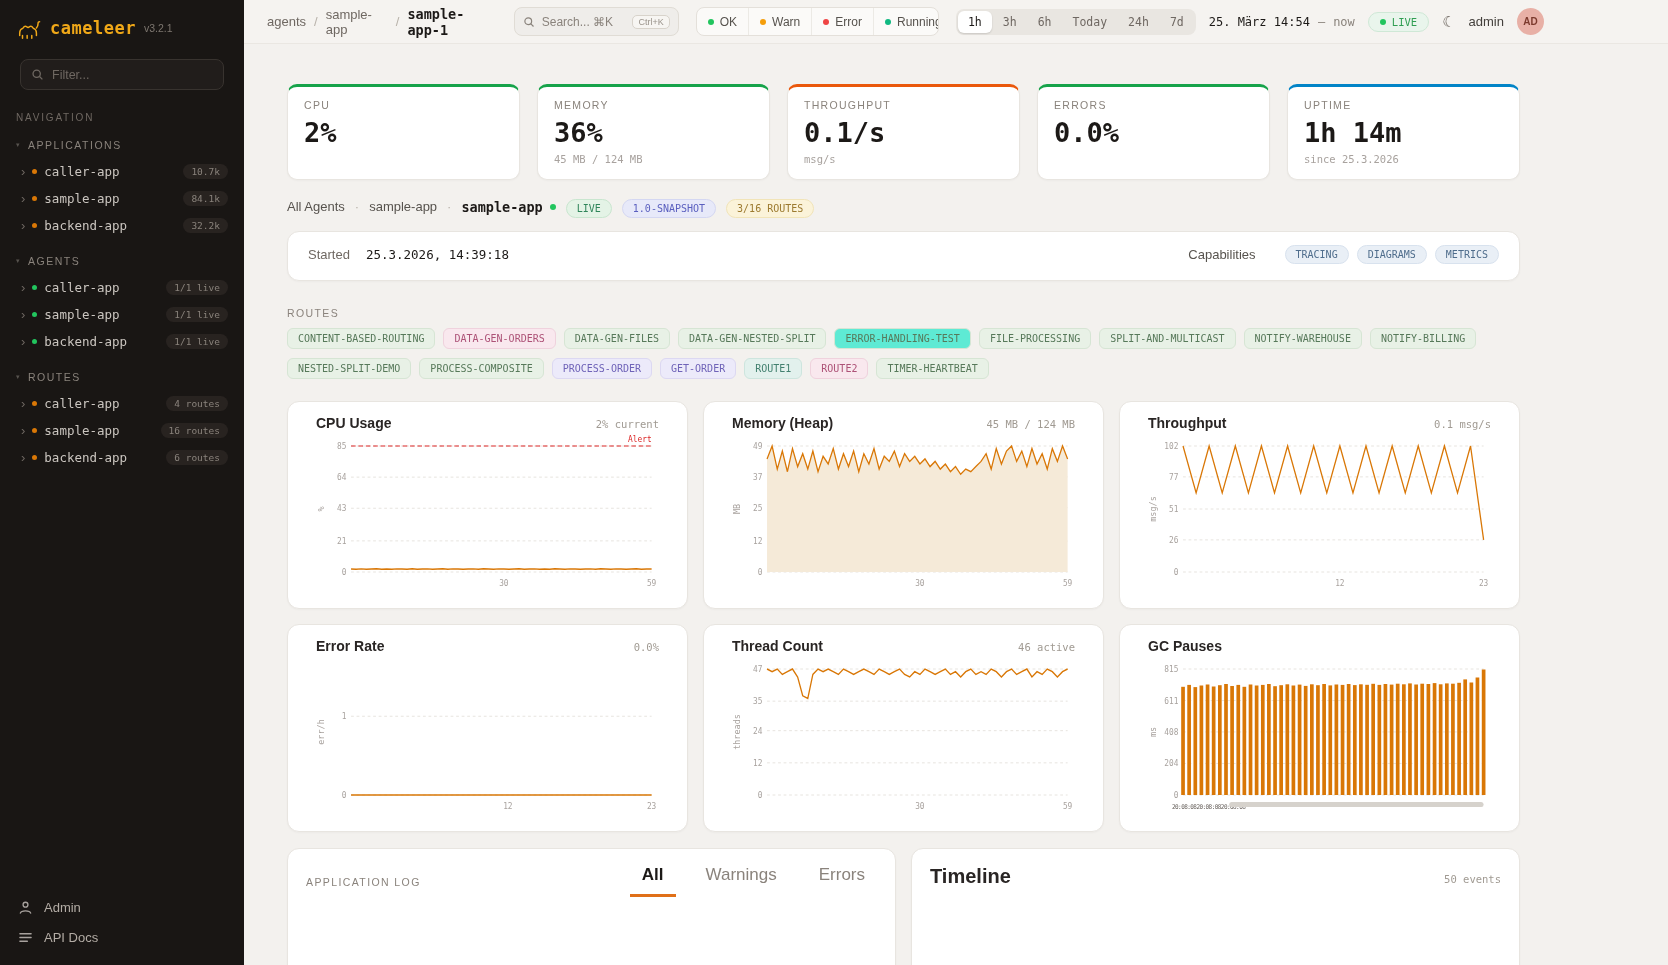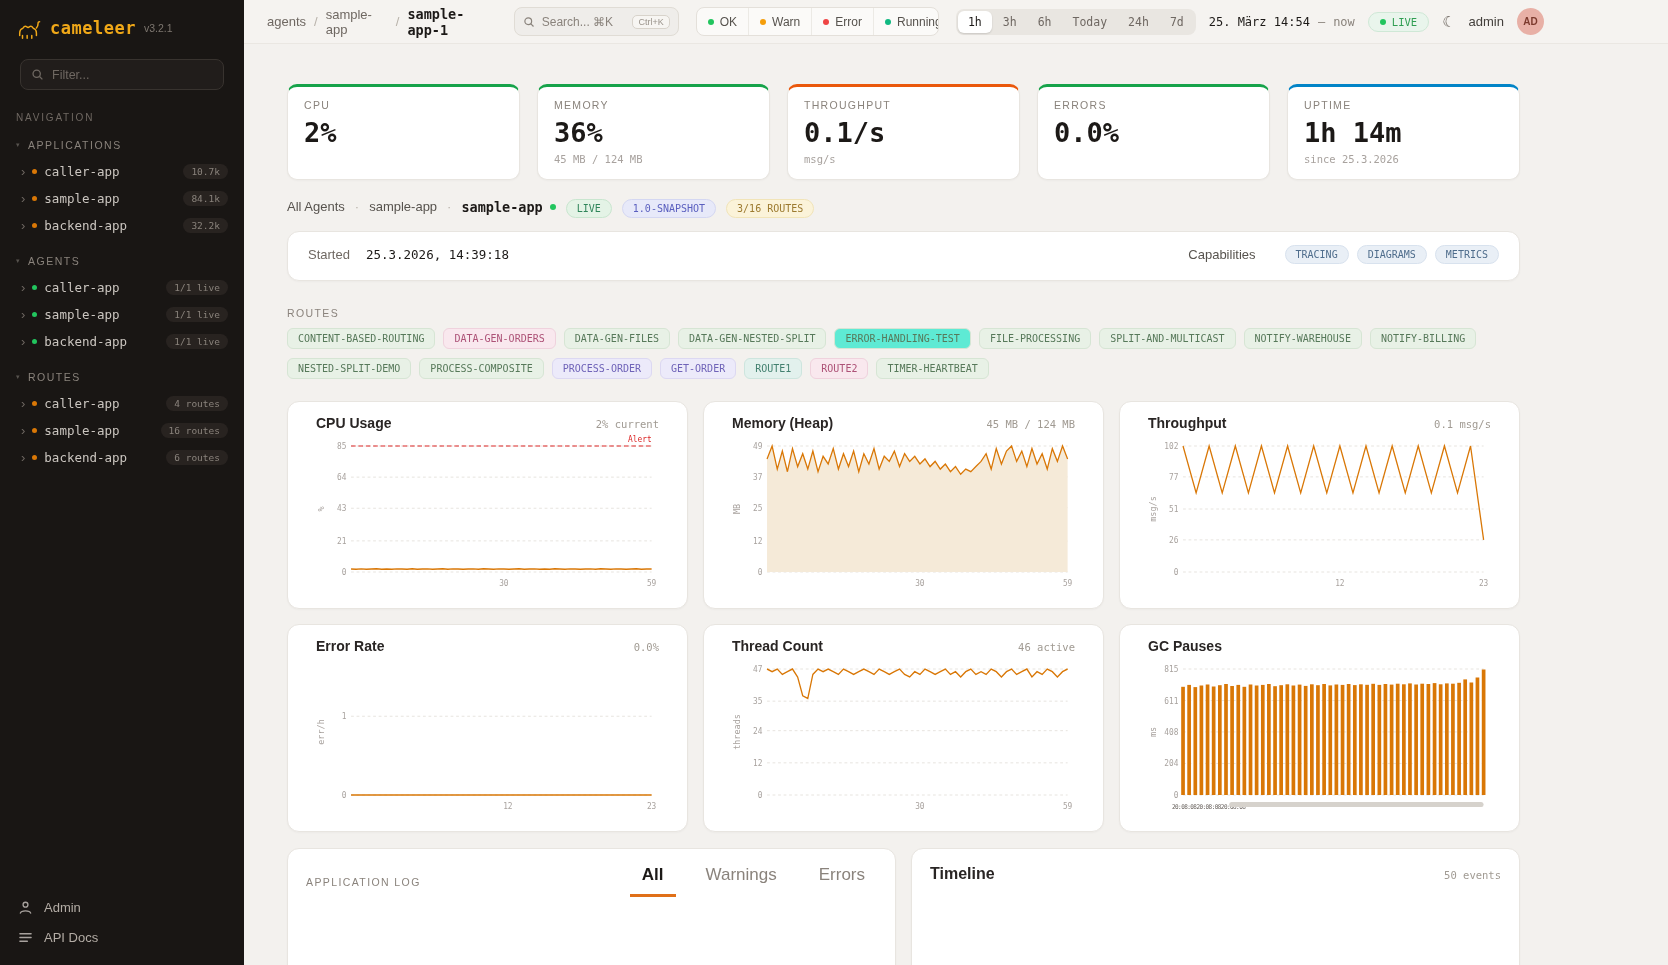--- a/index.html
+++ b/index.html
@@ -87,21 +87,21 @@
 .clutter{font-size:6.5px;fill:#6b6560;letter-spacing:-.6px}
 .bottom-row{margin-top:16px;display:grid;grid-template-columns:1fr 1fr;gap:15px}
 .log-card{padding:16px 18px 0;height:150px}
 .log-head{display:flex;align-items:flex-end}
 .log-title{font-size:10.5px;letter-spacing:1.4px;color:#8a837c;padding-bottom:9px}
 .tabs{margin-left:auto;display:flex;gap:18px}
 .tab{font-size:17px;color:#8a837c;padding:0 12px 9px;cursor:pointer}
 .tab.active{color:#1c1917;font-weight:bold;border-bottom:3px solid #e07018}
 .timeline-card{padding:16px 18px;height:150px}
 .timeline-head{display:flex;align-items:baseline}
-.timeline-title{font-size:16px;font-weight:bold;color:#292524}
+.timeline-title{font-size:20px;font-weight:bold;color:#292524}
 .timeline-badge{margin-left:auto;font-family:"DejaVu Sans Mono",monospace;font-size:10.5px;color:#a09a92}
 </style>
 </head>
 <body>
 
 <div class="app">
 
   <aside class="sidebar">
     <div class="logo-row">
       <span class="f-icon">

